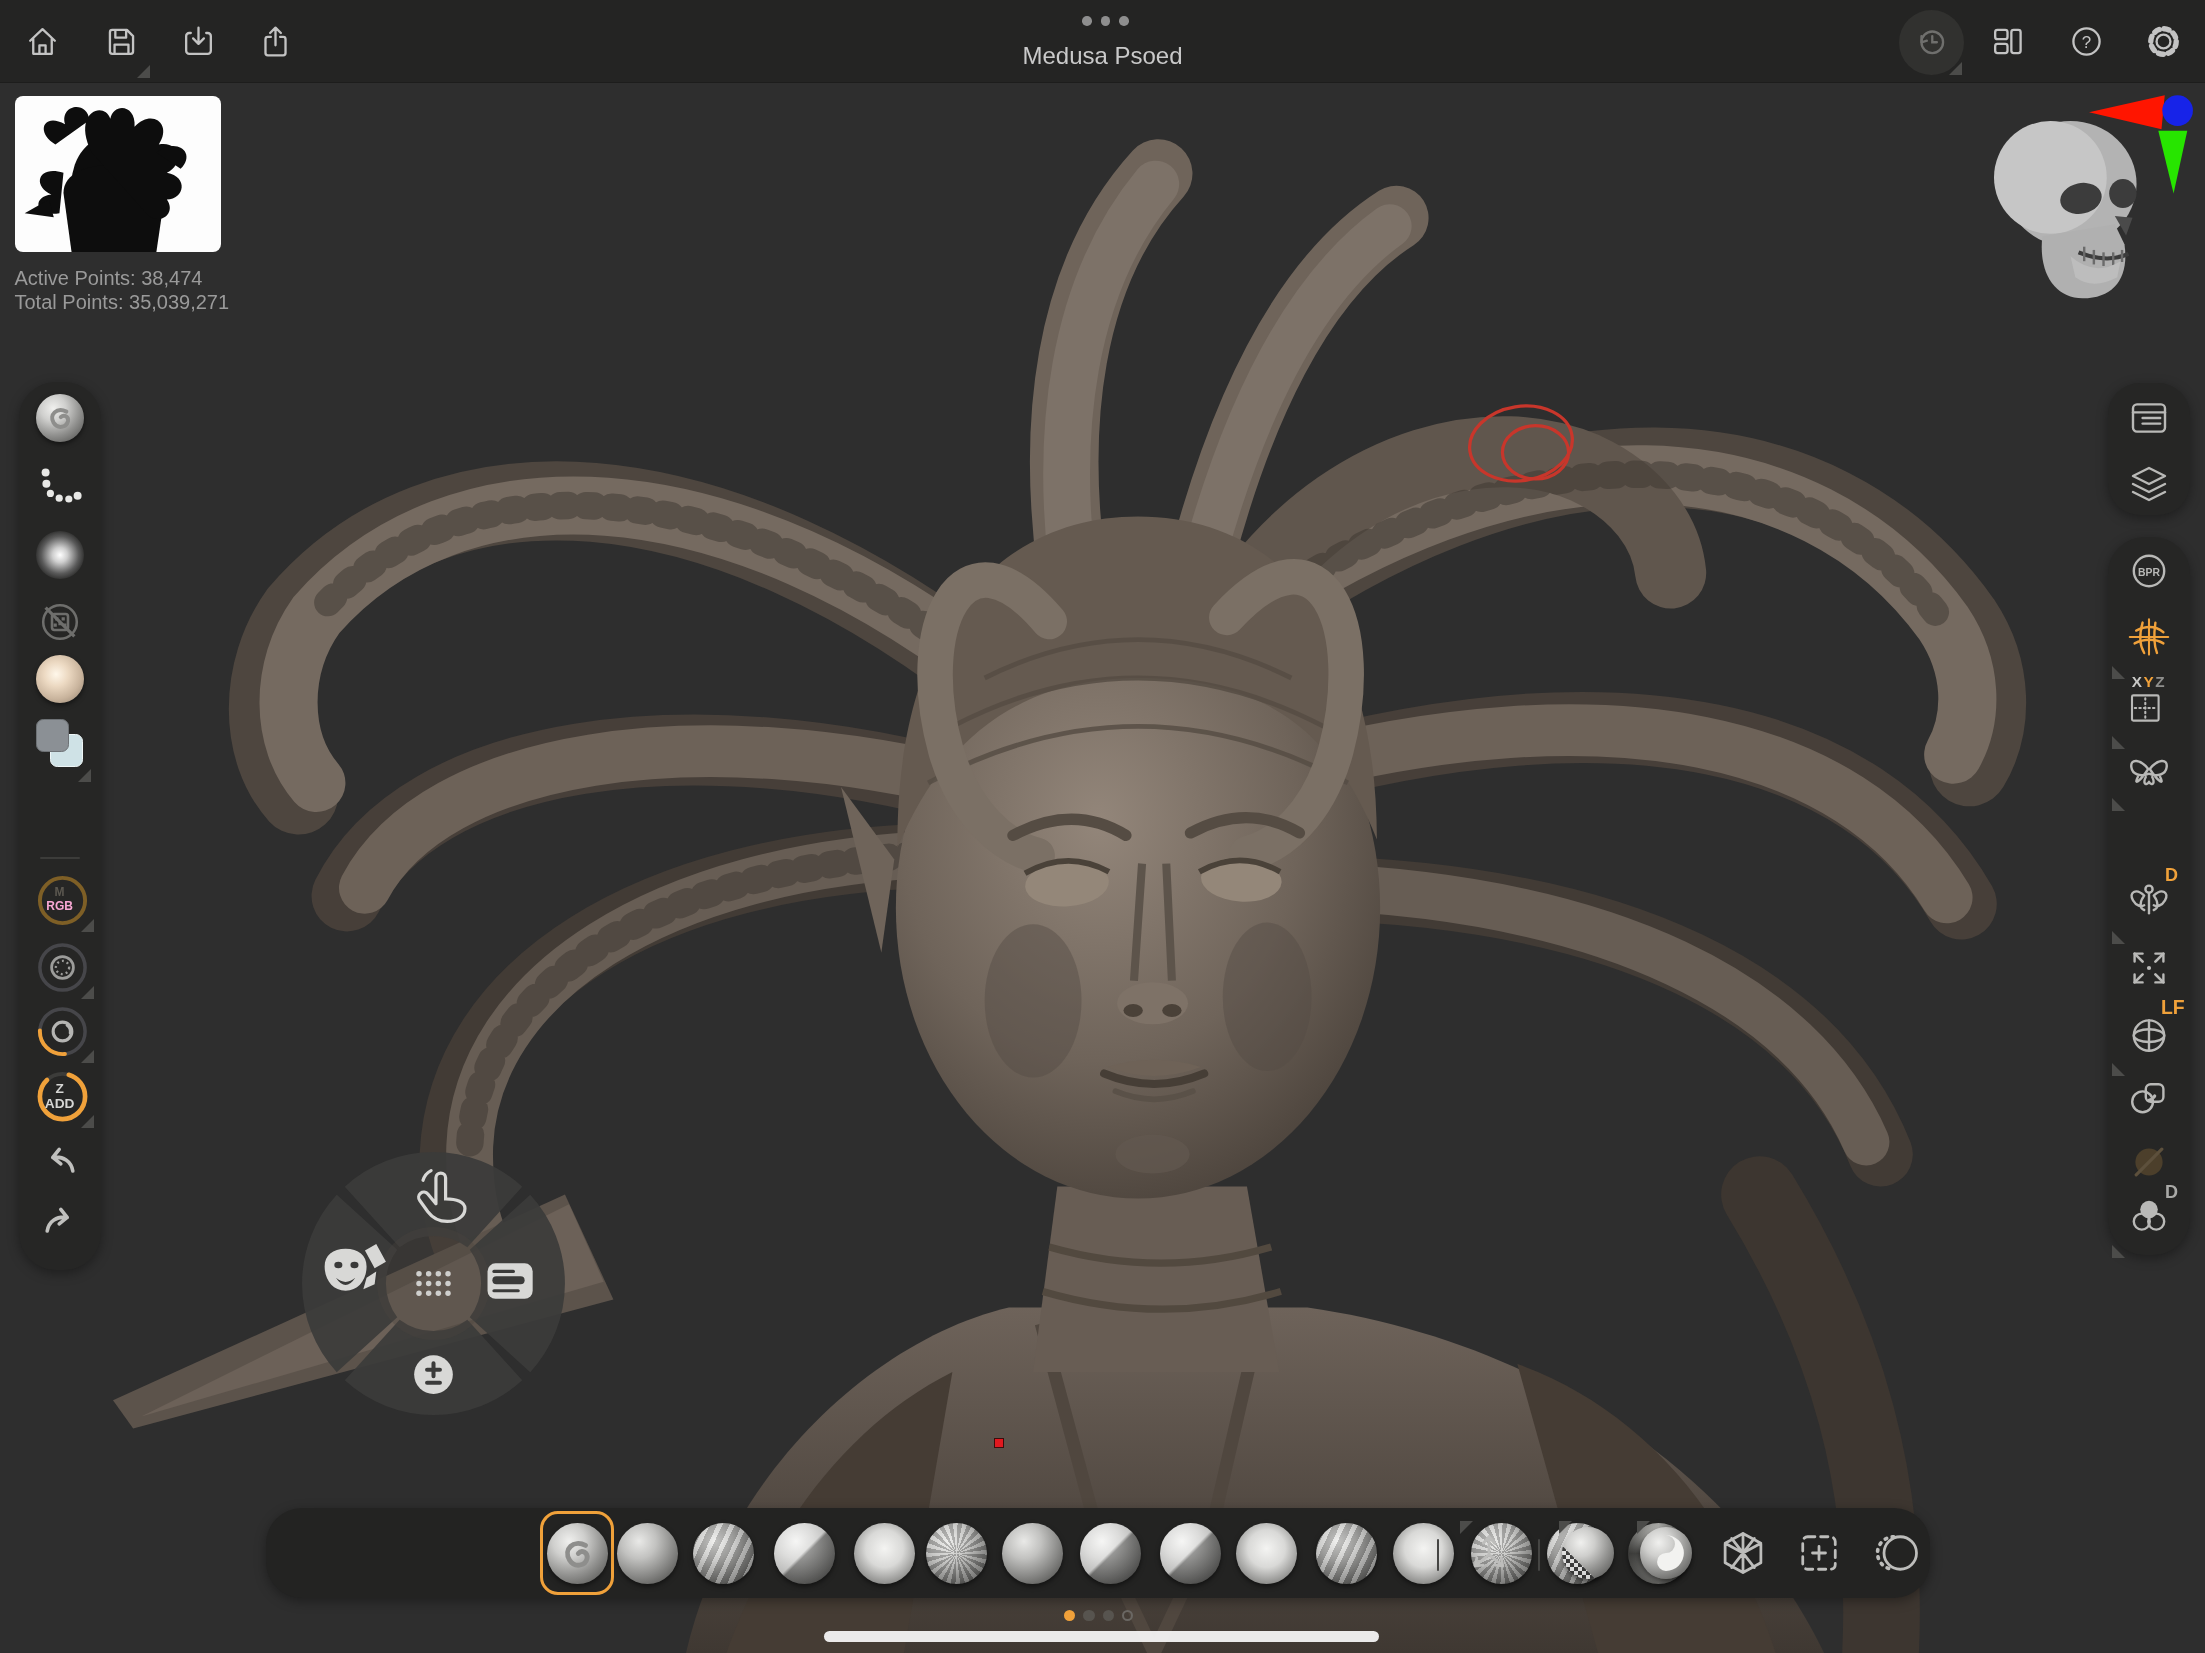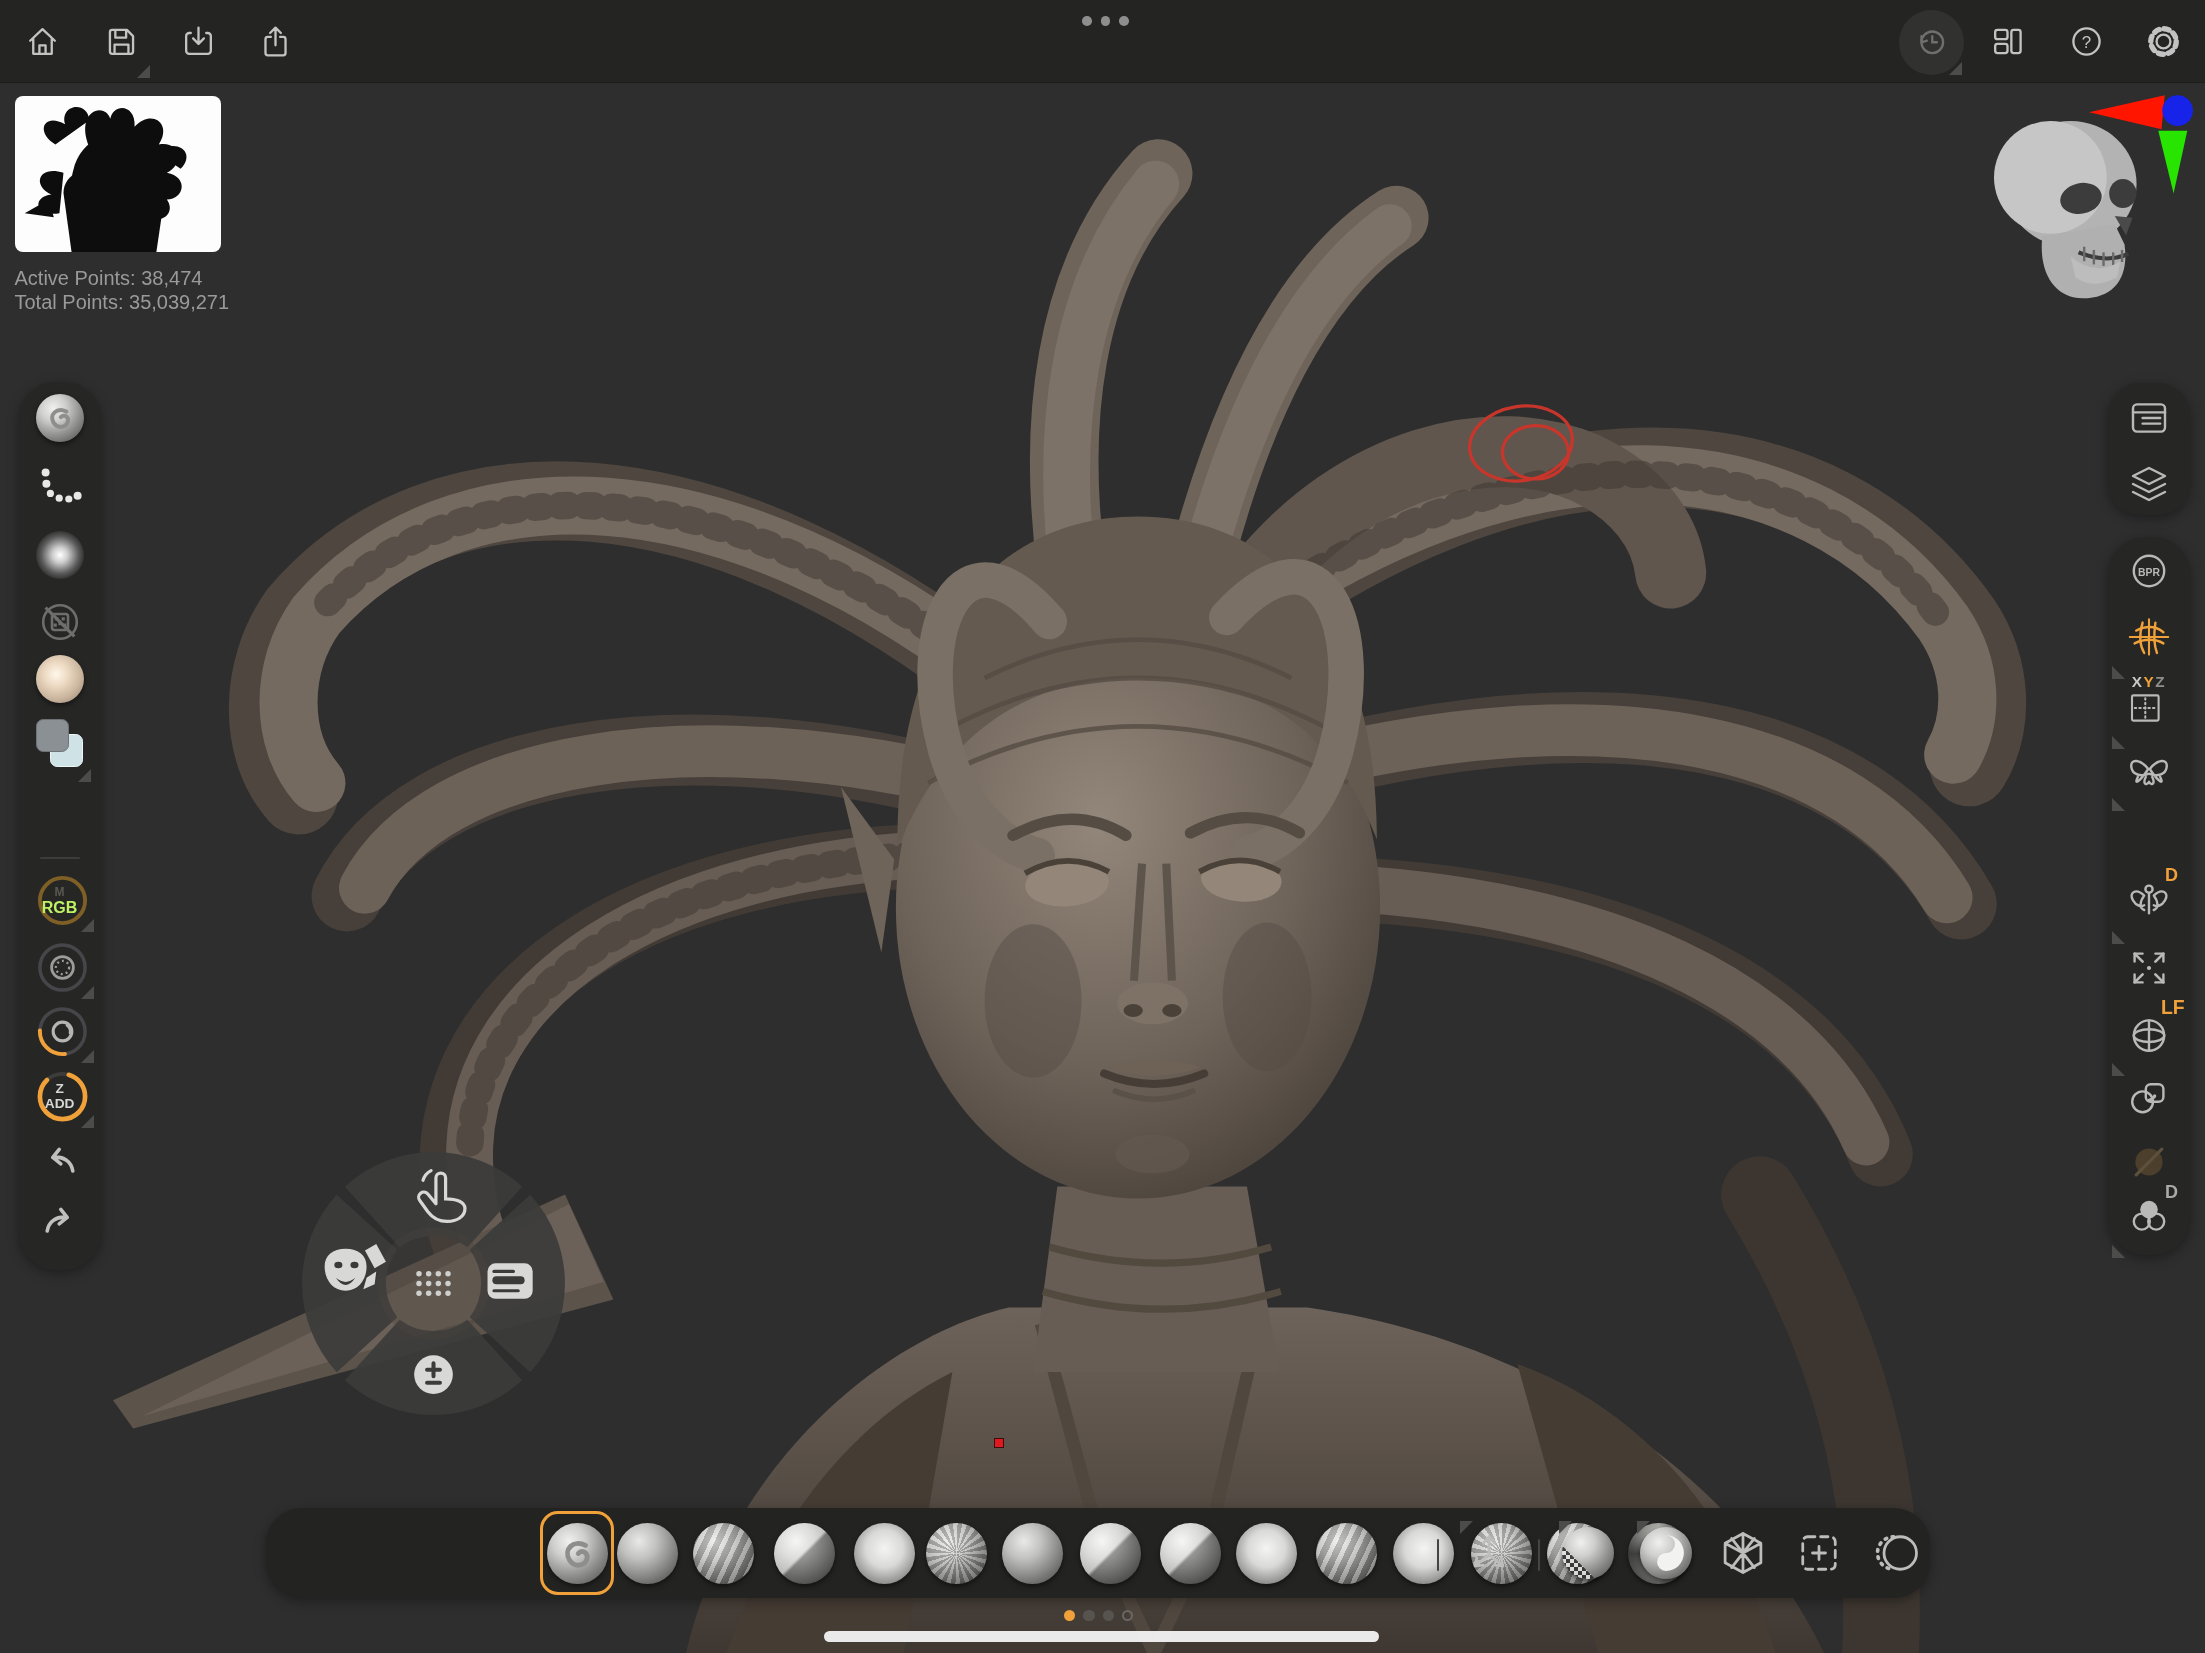--- a/index.html
+++ b/index.html
@@ -235,20 +235,21 @@
     <div class="hicon" style="left:257px">
       <svg viewBox="0 0 48 48">
           <path d="M18 18 H14 a3 3 0 0 0 -3 3 V39 a3 3 0 0 0 3 3 H34 a3 3 0 0 0 3 -3 V21 a3 3 0 0 0 -3 -3 H30 M24 29 V6 M24 6 L17 13 M24 6 L31 13"></path>
         </svg>
     </div>
     <div id="multitask">
         <i></i>
         <i></i>
         <i></i>
       </div>
+    <div id="doc-title">Medusa Psoed</div>
     <div id="history-btn">
       <svg viewBox="0 0 48 48">
           <circle cx="25" cy="25" r="14"></circle>
           <path d="M25 17 V25 H31 M11 25 L11 17 M11 25 L18 23"></path>
         </svg>
       <div class="corner-br" style="left:50px;top:52px"></div>
     </div>
     <div class="hicon" style="left:1989px">
       <svg viewBox="0 0 48 48">
           <rect x="8" y="9" width="16" height="12" rx="3"></rect>
@@ -323,21 +324,21 @@
       <div class="swatch2"></div>
         <div class="swatch1"></div>
       <div class="corner-br" style="left:42px;top:50px"></div>
     </div>
     <div class="divider-h" style="top:475px"></div>
     <div class="ltool" style="top:492px">
       <svg viewBox="0 0 68 68" style="width:53px;height:53px">
           <circle cx="34" cy="34" r="29" fill="none" stroke="#7e5f26" stroke-width="5"></circle>
         </svg>
       <div class="ring-label" style="top:11.3px;font-size:12px;color:#5c5850">M</div>
-      <div class="ring-label" style="top:25px;font-size:16px;color:#bef264">RGB</div>
+      <div class="ring-label" style="top:25px;font-size:12px;color:#f9a8d4">RGB</div>
       <div class="corner-br" style="left:45px;top:45px"></div>
     </div>
     <div class="ltool" style="top:559px">
       <svg viewBox="0 0 68 68" style="width:53px;height:53px">
         <circle cx="34" cy="34" r="29" fill="none" stroke="#46464a" stroke-width="4.5"></circle>
         <circle cx="34" cy="34" r="14" fill="none" stroke="#9c9c9a" stroke-width="3.5"></circle>
         <circle cx="34" cy="34" r="8.5" fill="none" stroke="#9c9c9a" stroke-width="3" stroke-dasharray="2.5 4"></circle>
       </svg>
       <div class="corner-br" style="left:45px;top:45px"></div>
     </div>

